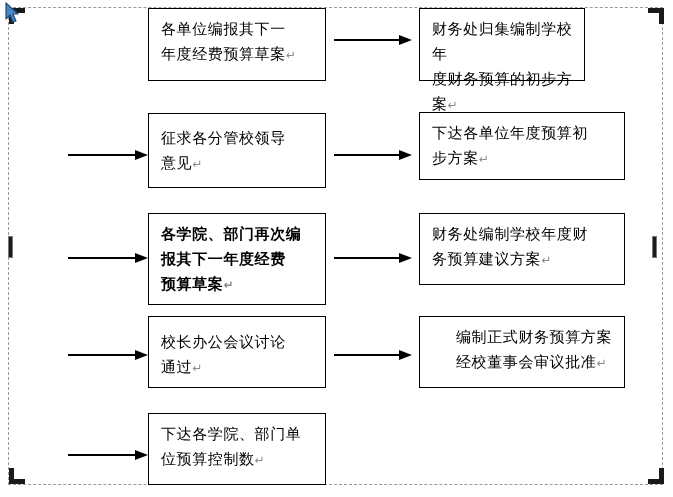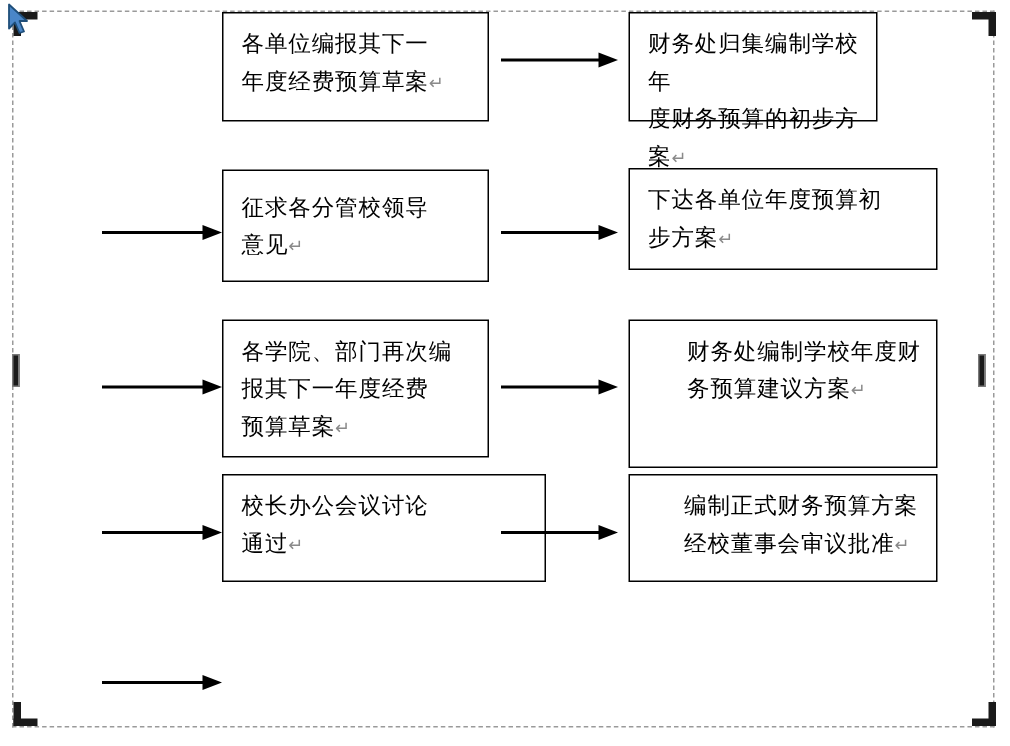--- a/index.html
+++ b/index.html
@@ -166,55 +166,59 @@
   <div class="box" style="left:419px; top:101px; width:206px; height:68px;margin-top:11px;">
     <div class="box-text">下达各单位年度预算初
 步方案<span class="pilcrow">↵</span></div>
   </div>
 
   <div class="arrow" style="left:68px; top:253px; width:80px;">
     <div class="shaft" style="width:68px;"></div>
     <div class="head" style="left:67px;"></div>
   </div>
 
-  <div class="box" style="left:148px; top:213px; width:178px; height:92px;">
+  <div class="box" style="left:148px; top:213px; width:178px; height:92px;font-weight:bold;">
     <div class="box-text">各学院、部门再次编
 报其下一年度经费
 预算草案<span class="pilcrow">↵</span></div>
   </div>
 
   <div class="arrow" style="left:334px; top:253px; width:78px;">
     <div class="shaft" style="width:66px;"></div>
     <div class="head" style="left:65px;"></div>
   </div>
 
-  <div class="box" style="left:419px; top:213px; width:206px; height:99px;justify-content:flex-end;">
+  <div class="box" style="left:419px; top:213px; width:206px; height:72px;">
     <div class="box-text">财务处编制学校年度财
 务预算建议方案<span class="pilcrow">↵</span></div>
   </div>
 
   <div class="arrow" style="left:68px; top:350px; width:80px;">
     <div class="shaft" style="width:68px;"></div>
     <div class="head" style="left:67px;"></div>
   </div>
 
-  <div class="box" style="left:148px; top:316px; width:216px; height:72px;">
+  <div class="box" style="left:148px; top:316px; width:178px; height:72px;align-items:flex-end;">
     <div class="box-text">校长办公会议讨论
 通过<span class="pilcrow">↵</span></div>
   </div>
 
   <div class="arrow" style="left:334px; top:350px; width:78px;">
     <div class="shaft" style="width:66px;"></div>
     <div class="head" style="left:65px;"></div>
   </div>
 
   <div class="box" style="left:419px; top:316px; width:206px; height:72px;padding-left:36px;">
     <div class="box-text">编制正式财务预算方案
 经校董事会审议批准<span class="pilcrow">↵</span></div>
   </div>
 
   <div class="arrow" style="left:68px; top:450px; width:80px;">
     <div class="shaft" style="width:68px;"></div>
     <div class="head" style="left:67px;"></div>
   </div>
 
+  <div class="box" style="left:148px; top:413px; width:178px; height:72px;">
+    <div class="box-text">下达各学院、部门单
+位预算控制数<span class="pilcrow">↵</span></div>
+  </div>
 
 </div>
 
 </body></html>

